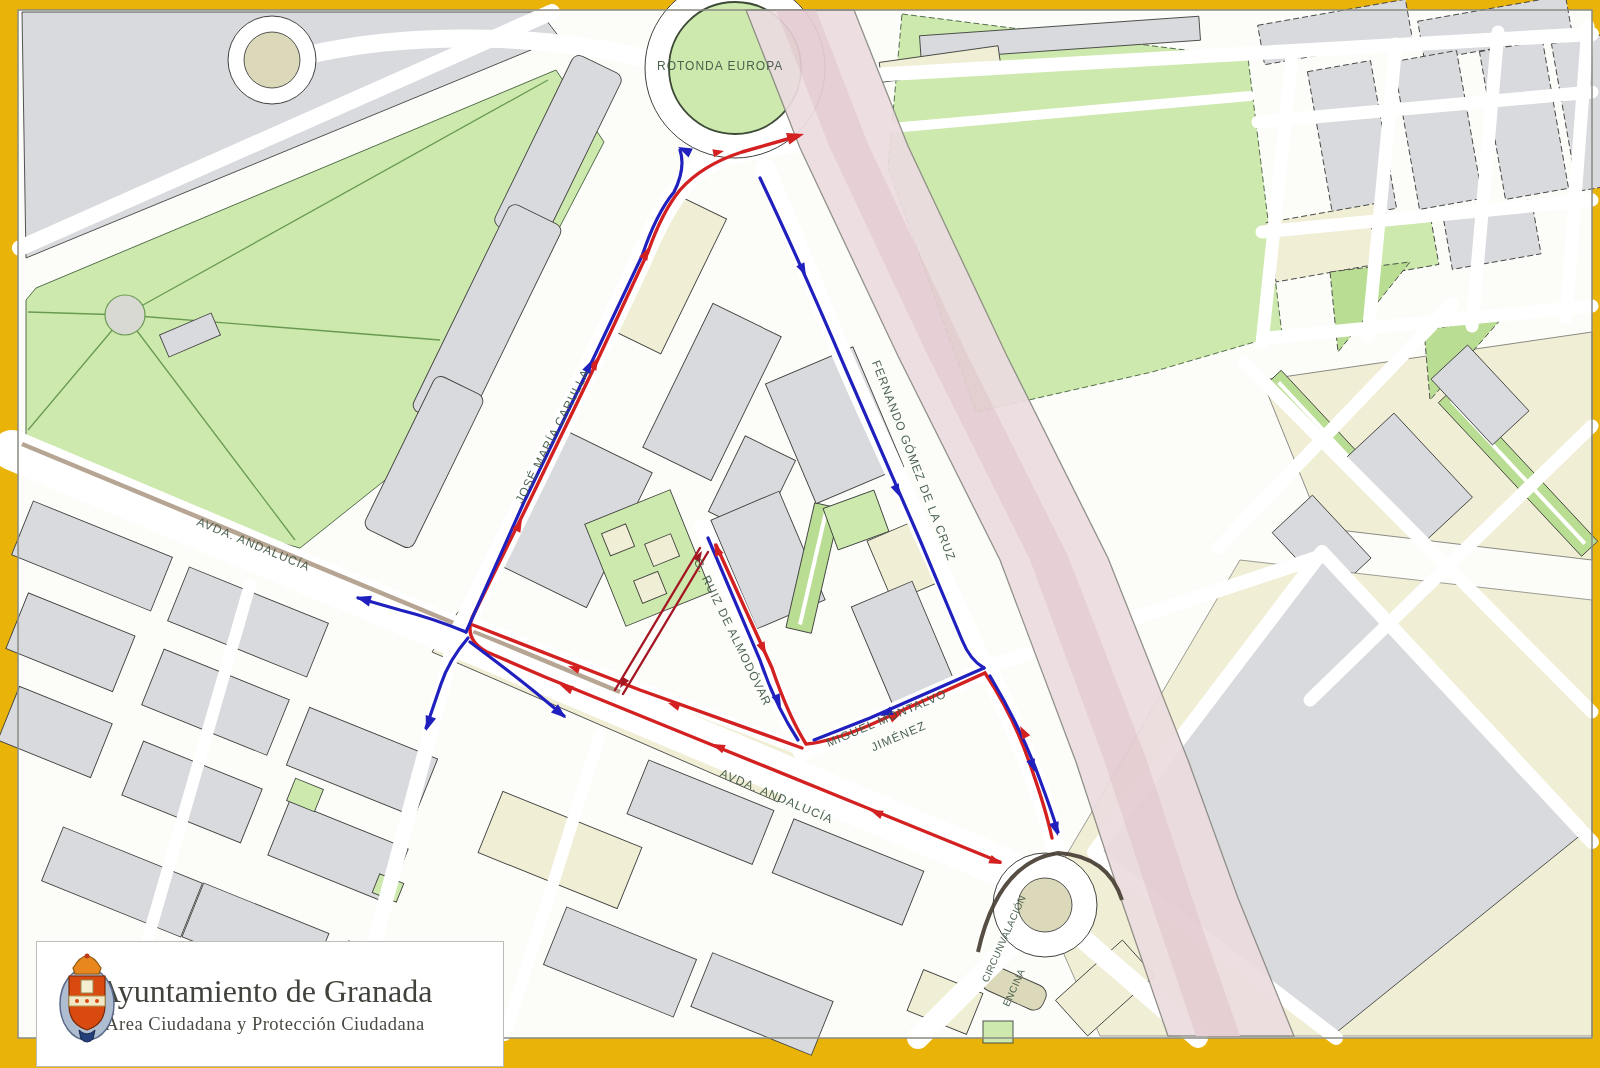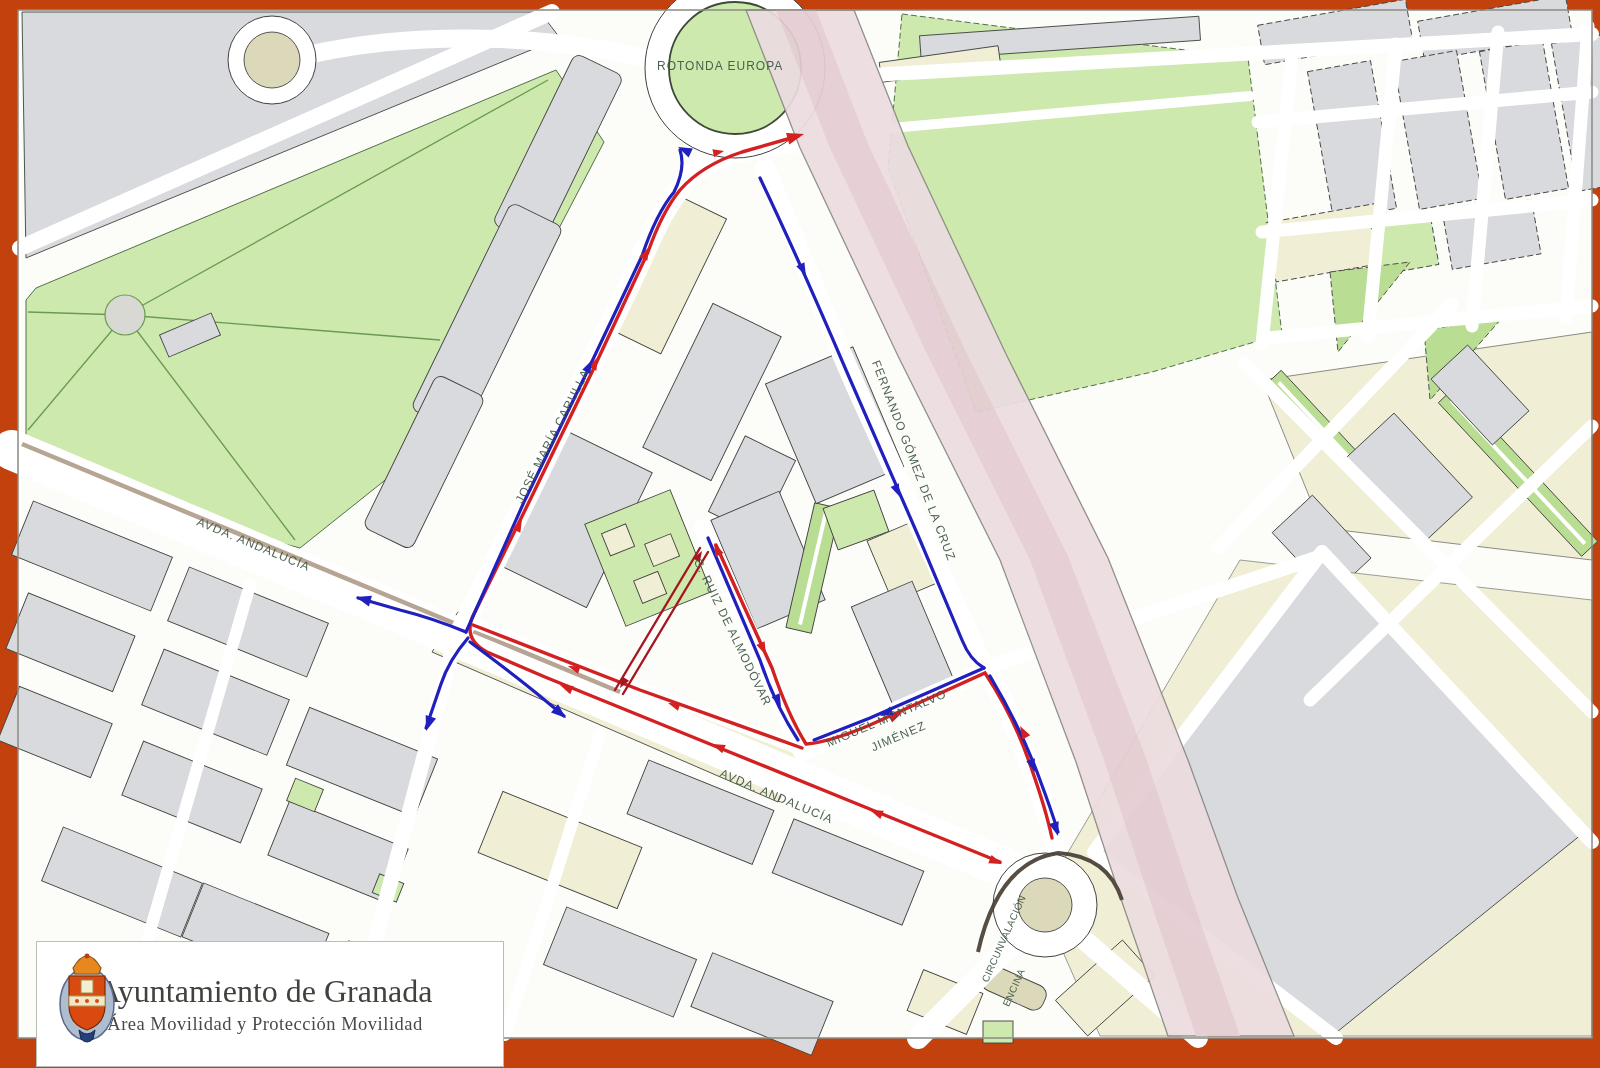--- a/index.html
+++ b/index.html
@@ -1,16 +1,16 @@
 <!DOCTYPE html>
 <html style="--street: #ffffff; --outline: #41433f; --block-gray: #d8dade; --block-cream: #f1eed6; --block-green: #cde9ad; --block-green2: #b9dd92; --block-olive: #dcd9ba; --park-line: #6a9a52; --band: #ecdce0; --band-inner: #e5cdd3; --median: #b7a593; --label: #3e5744; --route-red: #d32020; --route-red-dark: #a51623; --route-blue: #2020be;"><head>
 <meta charset="utf-8">
 <style>
   html,body{margin:0;padding:0;background:#ffffff;}
-  .stage{position:relative;width:1600px;height:1068px;background:#c2410c;overflow:hidden;
+  .stage{position:relative;width:1600px;height:1068px;background:#eab308;overflow:hidden;
          font-family:"Liberation Sans",sans-serif;}
   svg{position:absolute;left:0;top:0;}
   
   .o{stroke:var(--outline);stroke-width:0.9;}
   .od{stroke:var(--outline);stroke-width:0.9;stroke-dasharray:6 3;}
   .gray{fill:var(--block-gray);}
   .cream{fill:var(--block-cream);}
   .green{fill:var(--block-green);}
   .green2{fill:var(--block-green2);}
   .olive{fill:var(--block-olive);}
@@ -250,16 +250,16 @@
     <path d="M14,34 h36 v30 q0,18 -18,24 q-18,-6 -18,-24 Z" fill="#d84a10" stroke="#7a2a08" stroke-width="1.2"></path>
     <rect x="26" y="38" width="12" height="13" fill="#f5efd2" stroke="#9a8a50" stroke-width="1"></rect>
     <rect x="14" y="54" width="36" height="10" fill="#f2e8c8" stroke="#b09a50" stroke-width="1"></rect>
     <circle cx="22" cy="59" r="2" fill="#d84a10"></circle>
     <circle cx="32" cy="59" r="2" fill="#d84a10"></circle>
     <circle cx="42" cy="59" r="2" fill="#d84a10"></circle>
     <path d="M24,88 q8,8 16,0 l-2,9 q-6,6 -12,0 Z" fill="#23407a" stroke="#14264a" stroke-width="1"></path>
   </svg>
   <div class="logo-text">
     <div class="logo-title">Ayuntamiento de Granada</div>
-    <div class="logo-subtitle">Área Movilidad y Protección Movilidad</div>
+    <div class="logo-subtitle">Área Ciudadana y Protección Ciudadana</div>
   </div>
 </div>
 </div>
 
 </body></html>

